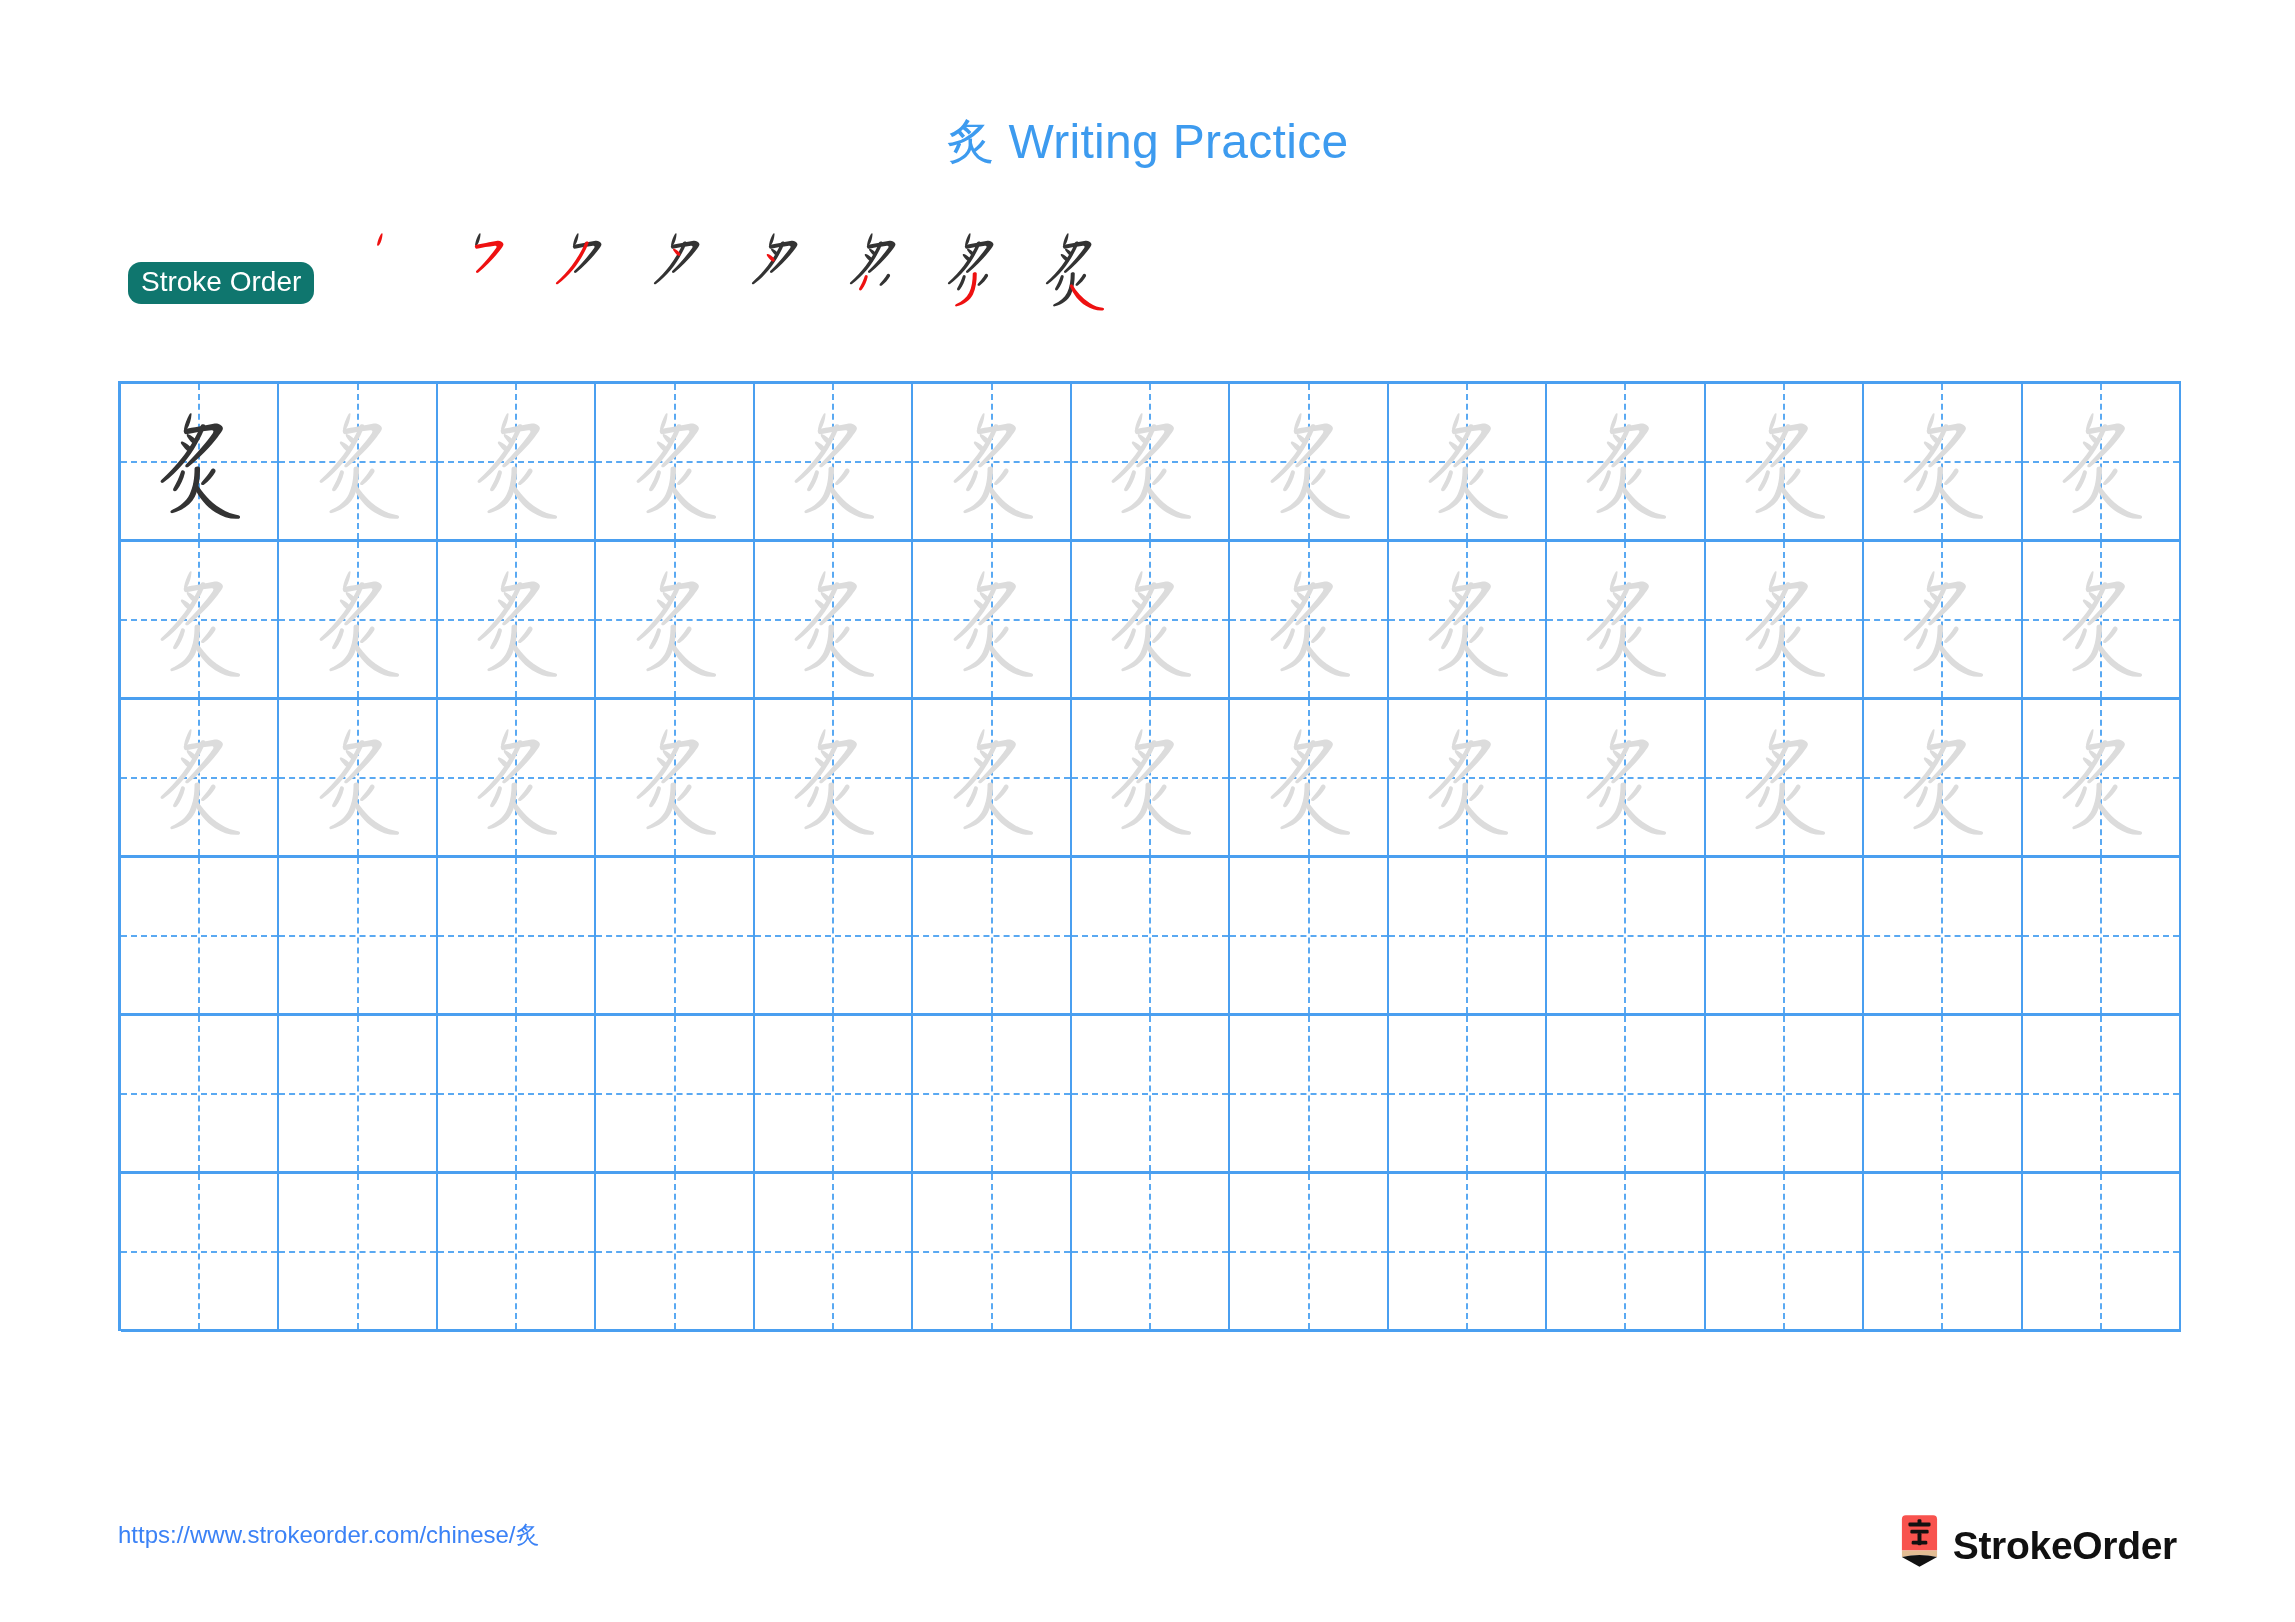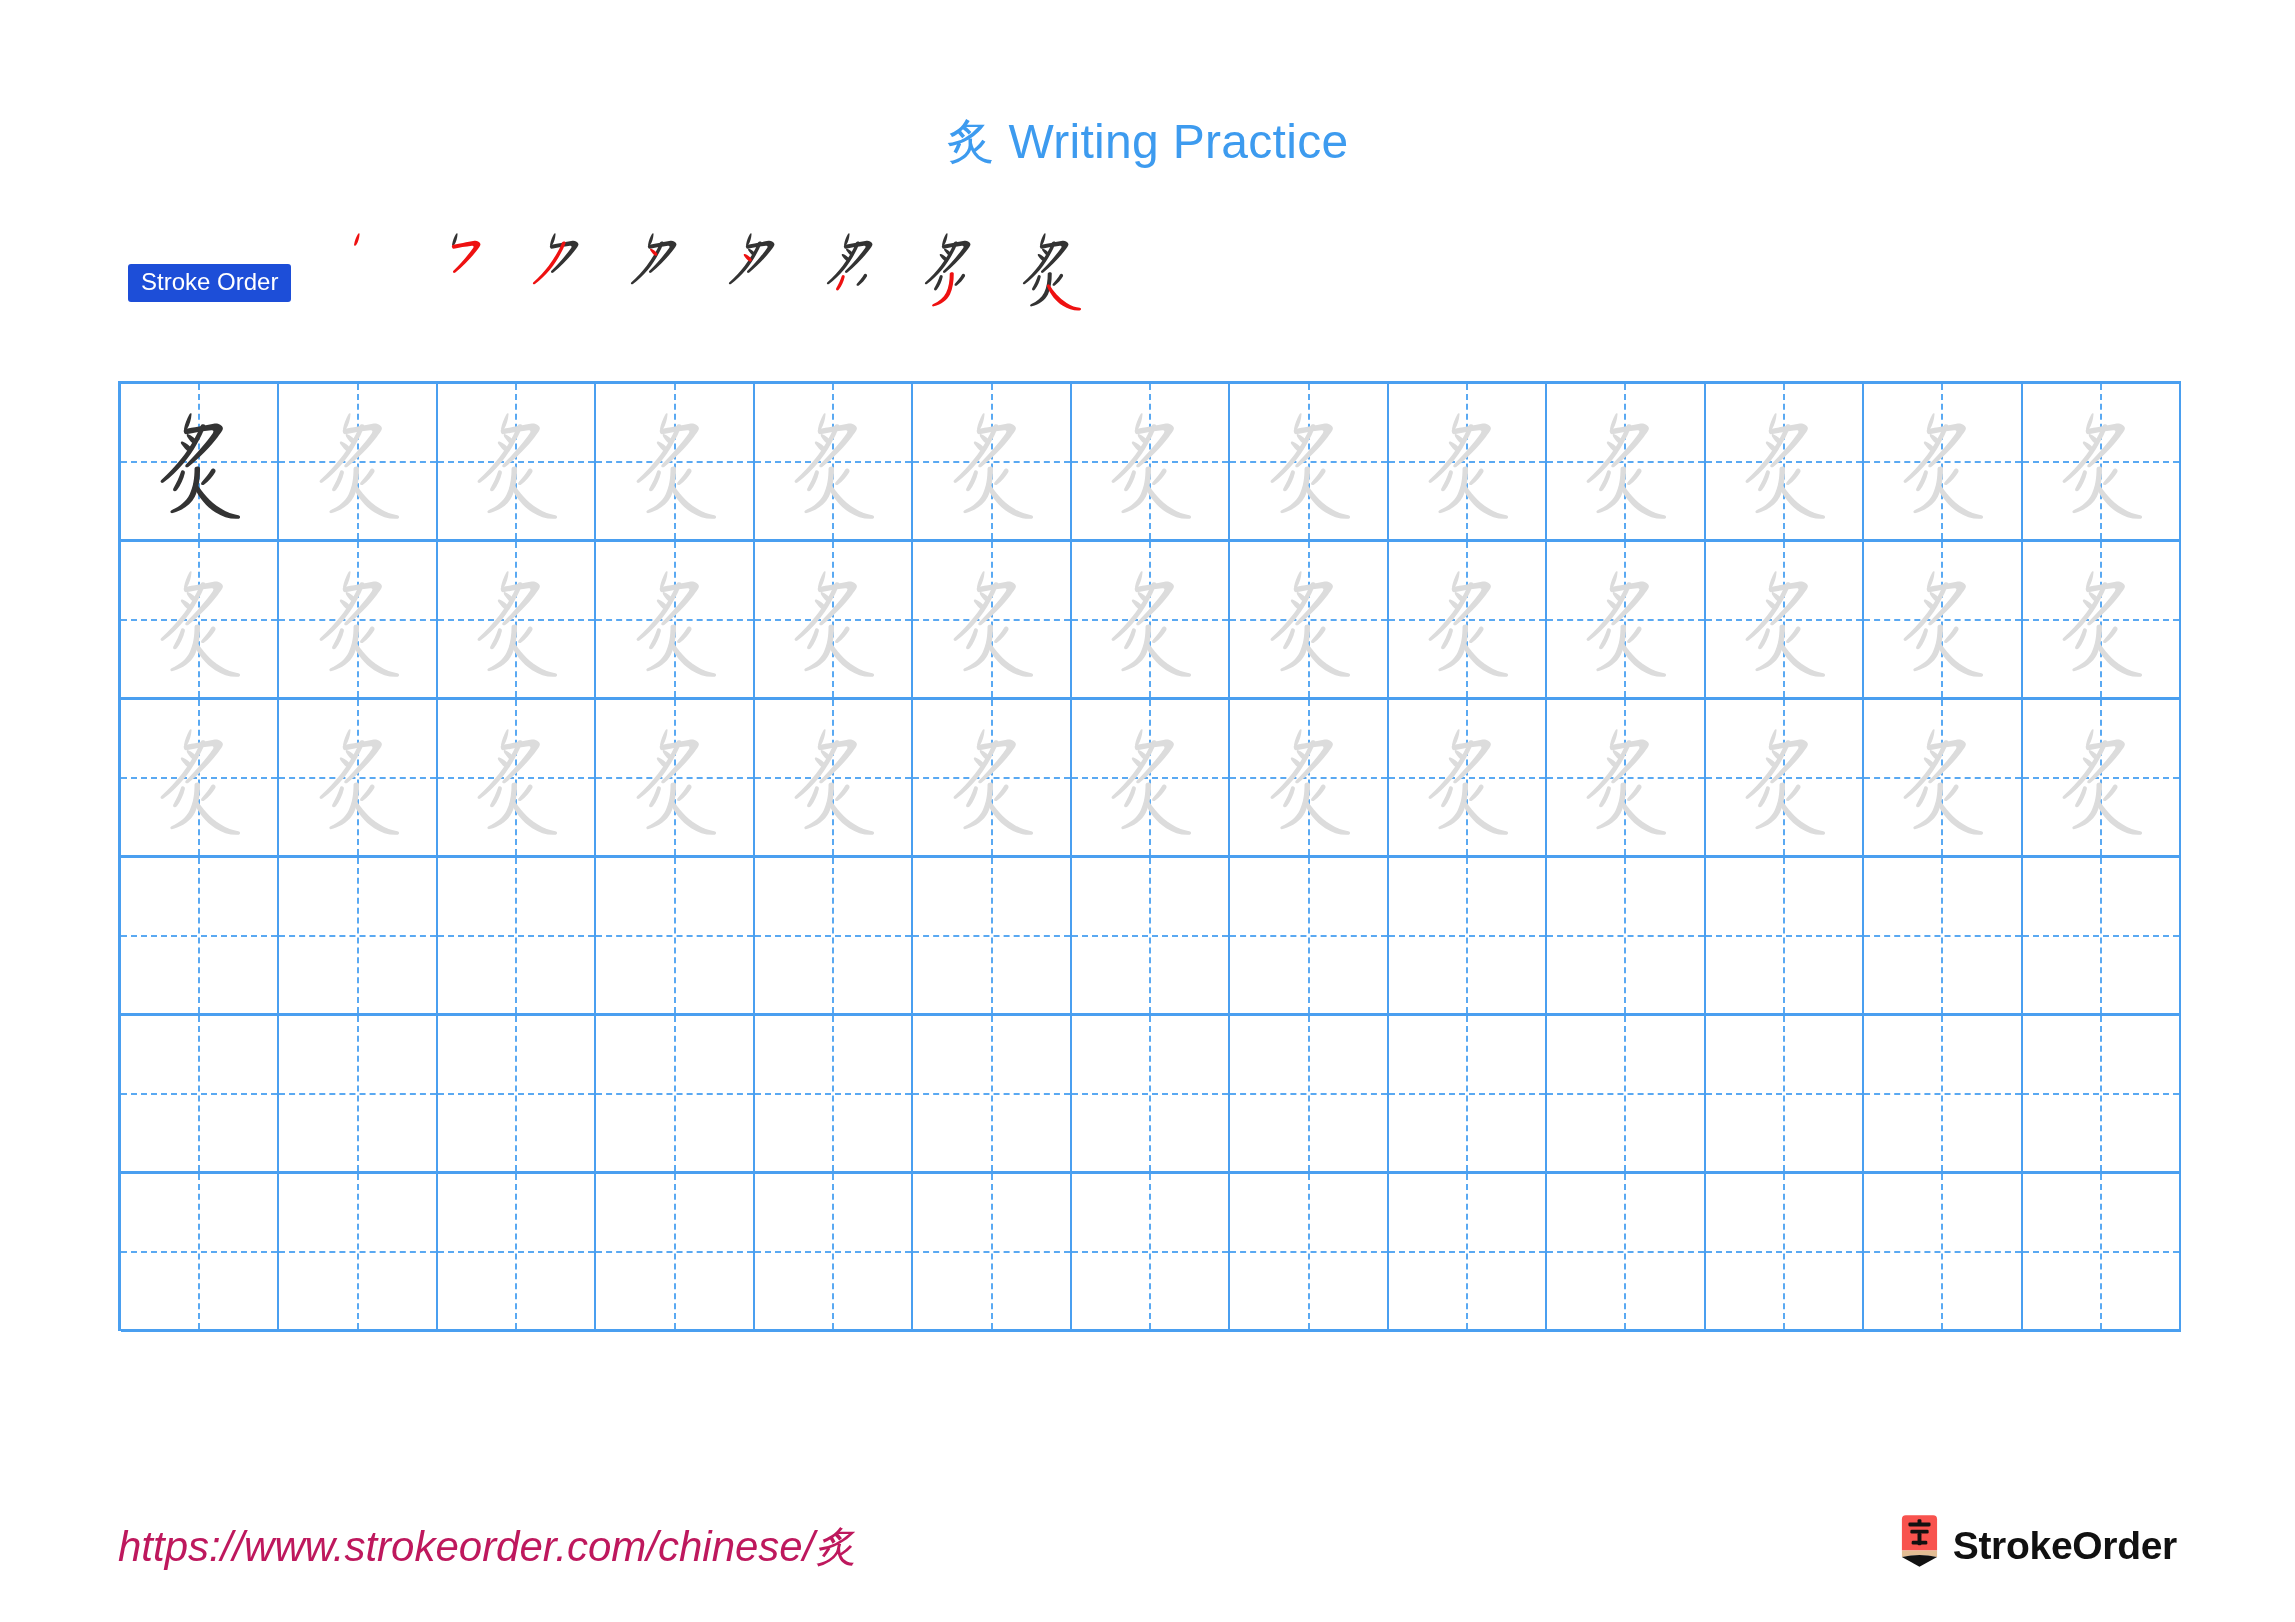--- a/index.html
+++ b/index.html
@@ -32,26 +32,26 @@
   
   #stroke-order-row {
     position: absolute;
     top: 247px;
     left: 128px;
     display: flex;
     align-items: center;
     height: 72px;
   }
   #stroke-order-badge {
-    background: #1d4ed8;
+    background: #0f766e;
     color: #ffffff;
-    font-size: 24px;
+    font-size: 28px;
     font-weight: 400;
     padding: 5.2px 13px 7.9px 13px;
-    border-radius: 3px;
+    border-radius: 13px;
     line-height: 1;
     white-space: nowrap;
   }
   #stroke-steps {
     display: flex;
     align-items: flex-start;
     margin-left: 25px;
   }
   .stroke-step {
     width: 98px;
@@ -122,24 +122,23 @@
     width: 134px;
     height: 134px;
     display: block;
   }
 
   
   #footer-url {
     position: absolute;
     left: 118px;
     top: 1519px;
-    font-size: 42px;
-    color: #be185d;
+    font-size: 24px;
+    color: #3b82f6;
     white-space: nowrap;
-    font-style: italic;
   }
   #footer-logo {
     position: absolute;
     right: 118px;
     top: 1512px;
     display: flex;
     align-items: flex-end;
     height: 56px;
   }
   #footer-logo .logo-mark {

